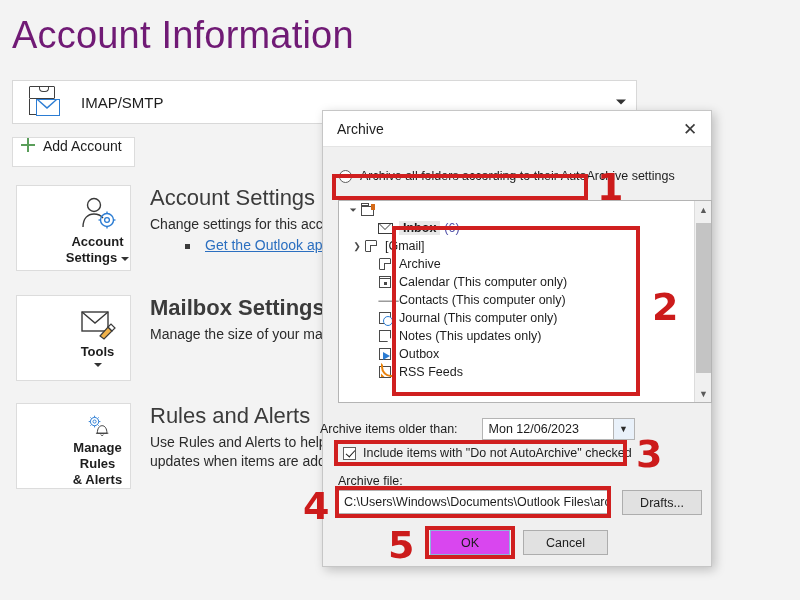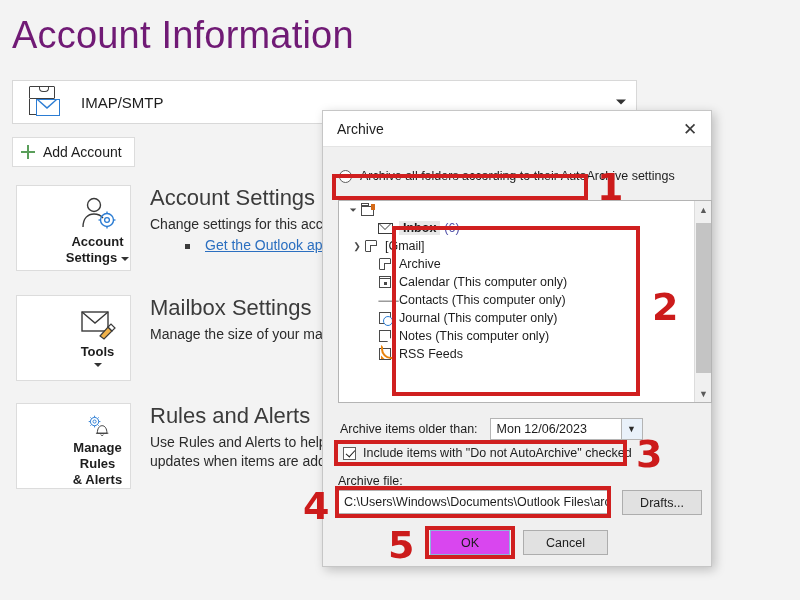--- a/index.html
+++ b/index.html
@@ -65,21 +65,21 @@
   .combo-chevron {
     position: absolute; right: 10px; top: 50%; transform: translateY(-50%);
     width: 0; height: 0; border-left: 5px solid transparent;
     border-right: 5px solid transparent; border-top: 5px solid #333;
   }
 
   .add-account {
     position: absolute; left: 12px; top: 137px;
     height: 30px; padding: 0 12px 0 8px;
     background: #ffffff; border: 1px solid #dcdcdc;
-    display: flex; align-items: center; gap: 8px;
+    display: flex; align-items: flex-start; gap: 8px;
     font-size: 14px; color: #1d1d1d;
   }
   .plus {
     position: relative; width: 14px; height: 14px; flex: none;
   }
   .plus::before, .plus::after {
     content: ""; position: absolute; background: #5a9e5a;
   }
   .plus::before { left: 0; top: 6px; width: 14px; height: 1.6px; }
   .plus::after { left: 6px; top: 0; width: 1.6px; height: 14px; }
@@ -370,21 +370,21 @@
   <div class="tile" style="left:16px; top:295px;">
     <svg width="40" height="34" viewBox="0 0 40 34">
       <rect x="4" y="6" width="26" height="19" fill="none" stroke="#3a3a3a" stroke-width="1.4"></rect>
       <path d="M4 6 L17 17 L30 6" fill="none" stroke="#3a3a3a" stroke-width="1.4"></path>
       <path d="M22 30 L30 21 L34 25 L26 33 Z" fill="#f0b24a" stroke="#3a3a3a" stroke-width="1.2"></path>
       <path d="M30 21 L34 25 L37 22 L33 18 Z" fill="#fff" stroke="#3a3a3a" stroke-width="1.2"></path>
     </svg>
     <div class="tile-label">Tools</div>
     <div class="tile-caret"></div>
   </div>
-  <div class="sec-title" style="left:150px; top:295px;">Mailbox Settings</div>
+  <div class="sec-title" style="left:150px; top:295px;font-weight:bold;">Mailbox Settings</div>
   <div class="sec-desc" style="left:150px; top:325px;">Manage the size of your mailb</div>
 
   <div class="tile" style="left:16px; top:403px;">
     <svg width="38" height="32" viewBox="0 0 38 32">
       <circle cx="14" cy="11" r="6" fill="none" stroke="#2b7cd3" stroke-width="1.4"></circle>
       <circle cx="14" cy="11" r="2.3" fill="none" stroke="#2b7cd3" stroke-width="1.3"></circle>
       <g stroke="#2b7cd3" stroke-width="1.4">
         <line x1="14" y1="2.5" x2="14" y2="5"></line>
           <line x1="14" y1="17" x2="14" y2="19.5"></line>
         <line x1="5.5" y1="11" x2="8" y2="11"></line>
@@ -487,41 +487,48 @@
             <span class="jour-ic"></span>
           </span>
         <span>Journal (This computer only)</span>
       </div>
 
       <div class="tree-row child">
         <span class="twisty"></span>
         <span class="ficon">
             <span class="note-ic"></span>
           </span>
-        <span>Notes (This computer only)</span>
-      </div>
-
+        <span>Notes (This updates only)</span>
+      </div>
+
+      <div class="tree-row child">
+        <span class="twisty"></span>
+        <span class="ficon">
+            <span class="out-ic"></span>
+          </span>
+        <span>Outbox</span>
+      </div>
 
       <div class="tree-row child">
         <span class="twisty"></span>
         <span class="ficon">
             <span class="rss-ic"></span>
           </span>
         <span>RSS Feeds</span>
       </div>
     </div>
 
     <div class="scrollbar">
       <div class="sb-arrow up">▲</div>
       <div class="sb-thumb"></div>
       <div class="sb-arrow down">▼</div>
     </div>
   </div>
 
-  <div style="position:absolute; left:340px; top:418px; display:flex; align-items:center; gap:12px;">
+  <div style="position:absolute; left:320px; top:418px; display:flex; align-items:center; gap:24px;">
     <span class="field-label">Archive items older than:</span>
     <span style="display:flex;">
       <span class="date-box">Mon 12/06/2023</span>
       <span class="date-drop">▼</span>
     </span>
   </div>
 
   <div style="position:absolute; left:343px; top:446px; display:flex; align-items:center;">
     <span class="chk checked"></span>
     <span class="field-label">Include items with "Do not AutoArchive" checked</span>

